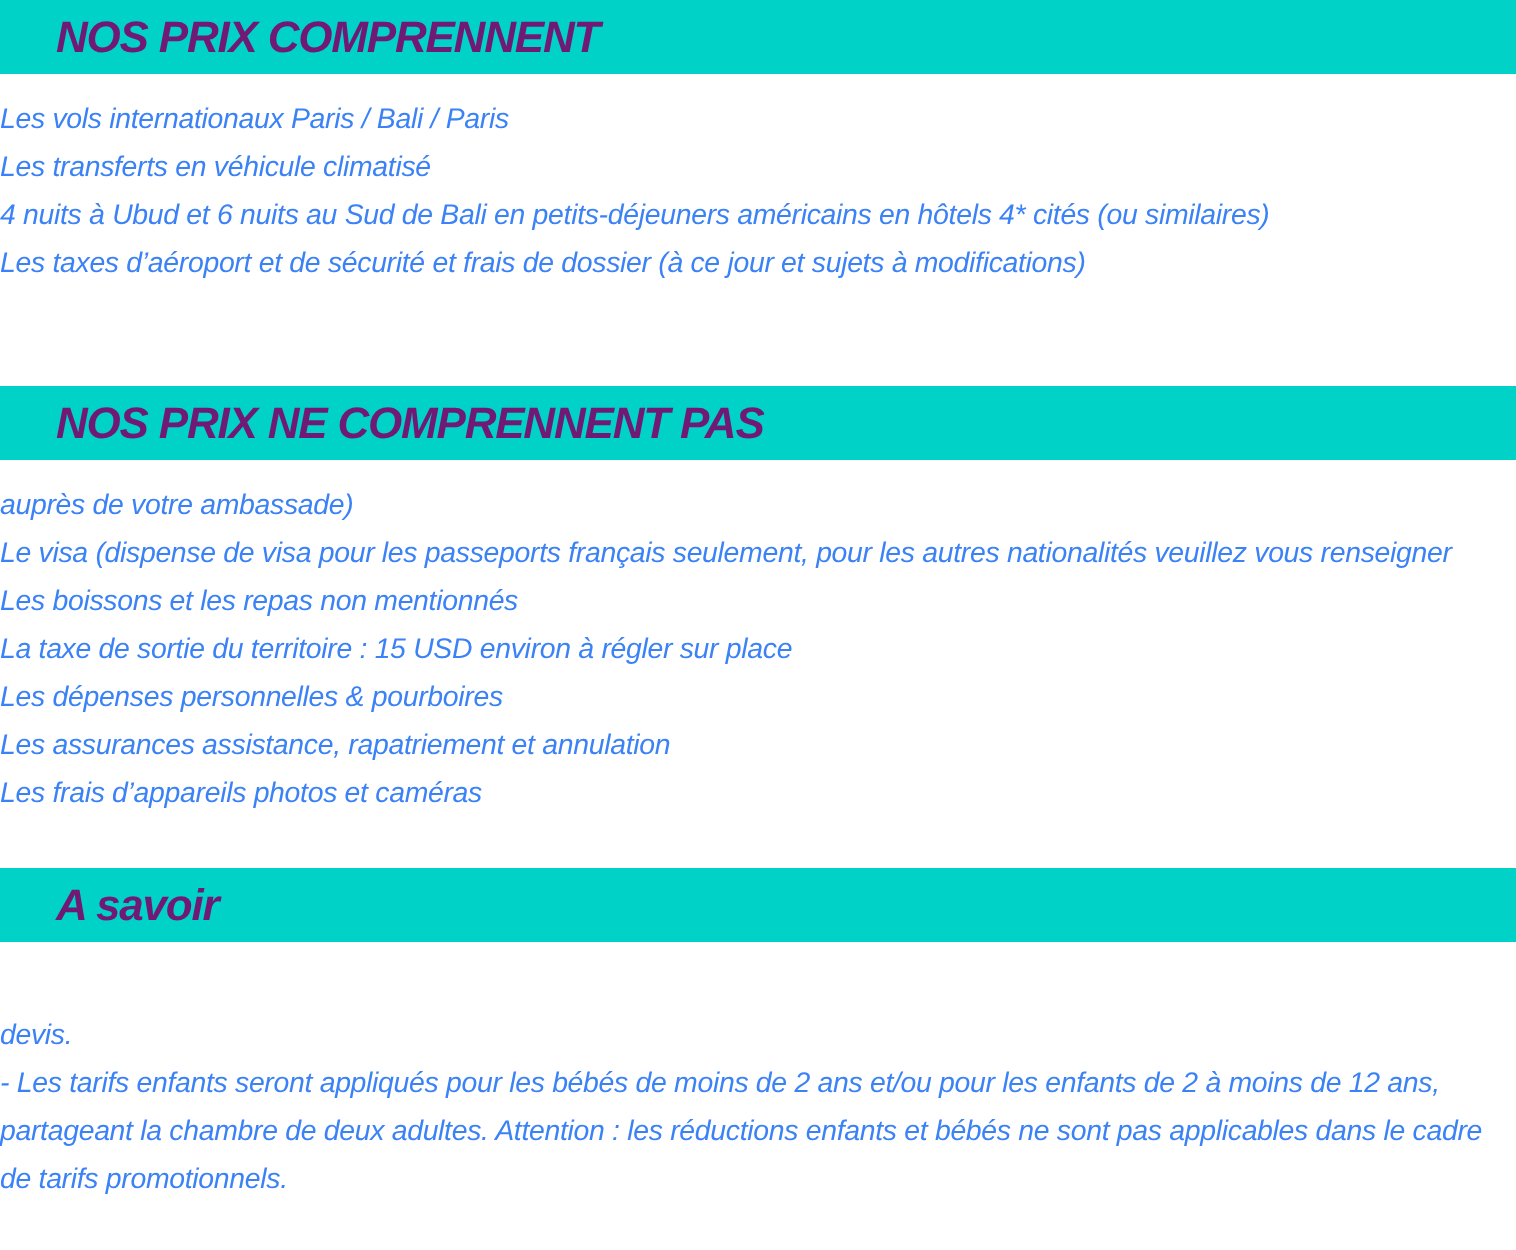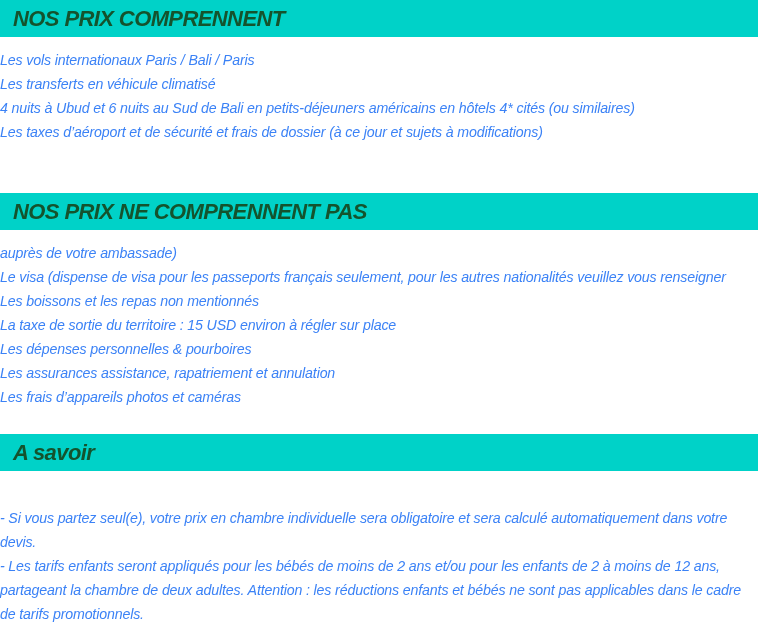--- a/index.html
+++ b/index.html
@@ -1,19 +1,19 @@
 <!DOCTYPE html>
 <html><head>
 <meta charset="utf-8">
 <style>
   html, body { margin: 0; padding: 0; background: #ffffff; }
   body { width: 758px; height: 625px; overflow: hidden; position: relative;
          font-family: "DejaVu Sans", "Liberation Sans", sans-serif; }
   .bar { position: absolute; left: 0; width: 758px; height: 37px; background: #00D2C8; }
-  .bar h2 { margin: 0; padding-left: 13px; line-height: 37px; color: #14532d;
+  .bar h2 { margin: 0; padding-left: 28px; line-height: 37px; color: #701a75;
             font-style: italic; font-weight: bold; font-size: 22px; letter-spacing: -0.6px;
             font-family: "Liberation Sans", sans-serif; white-space: nowrap; }
   .list { position: absolute; left: 0; width: 758px; margin: 0; padding: 0; list-style: none; }
   .list li { font-style: italic; font-size: 14.2px; color: #3b82f6; line-height: 24px;
              font-family: "Liberation Sans", sans-serif; letter-spacing: -0.15px; }
 </style>
 </head>
 <body>
 
 <div class="bar" style="top:0;">
@@ -36,18 +36,17 @@
   <li>La taxe de sortie du territoire : 15 USD environ à régler sur place</li>
   <li>Les dépenses personnelles &amp; pourboires</li>
   <li>Les assurances assistance, rapatriement et annulation</li>
   <li>Les frais d’appareils photos et caméras</li>
 </ul>
 
 <div class="bar" style="top:434px;">
   <h2>A savoir</h2>
 </div>
 <ul class="list" style="top:506px;">
-  <li>- Si vous partez seul(e), votre prix en chambre individuelle sera obligatoire et sera calculé automatiquement dans votre</li>
   <li>devis.</li>
   <li>- Les tarifs enfants seront appliqués pour les bébés de moins de 2 ans et/ou pour les enfants de 2 à moins de 12 ans,</li>
   <li>partageant la chambre de deux adultes. Attention : les réductions enfants et bébés ne sont pas applicables dans le cadre</li>
   <li>de tarifs promotionnels.</li>
 </ul>
 
 </body></html>

